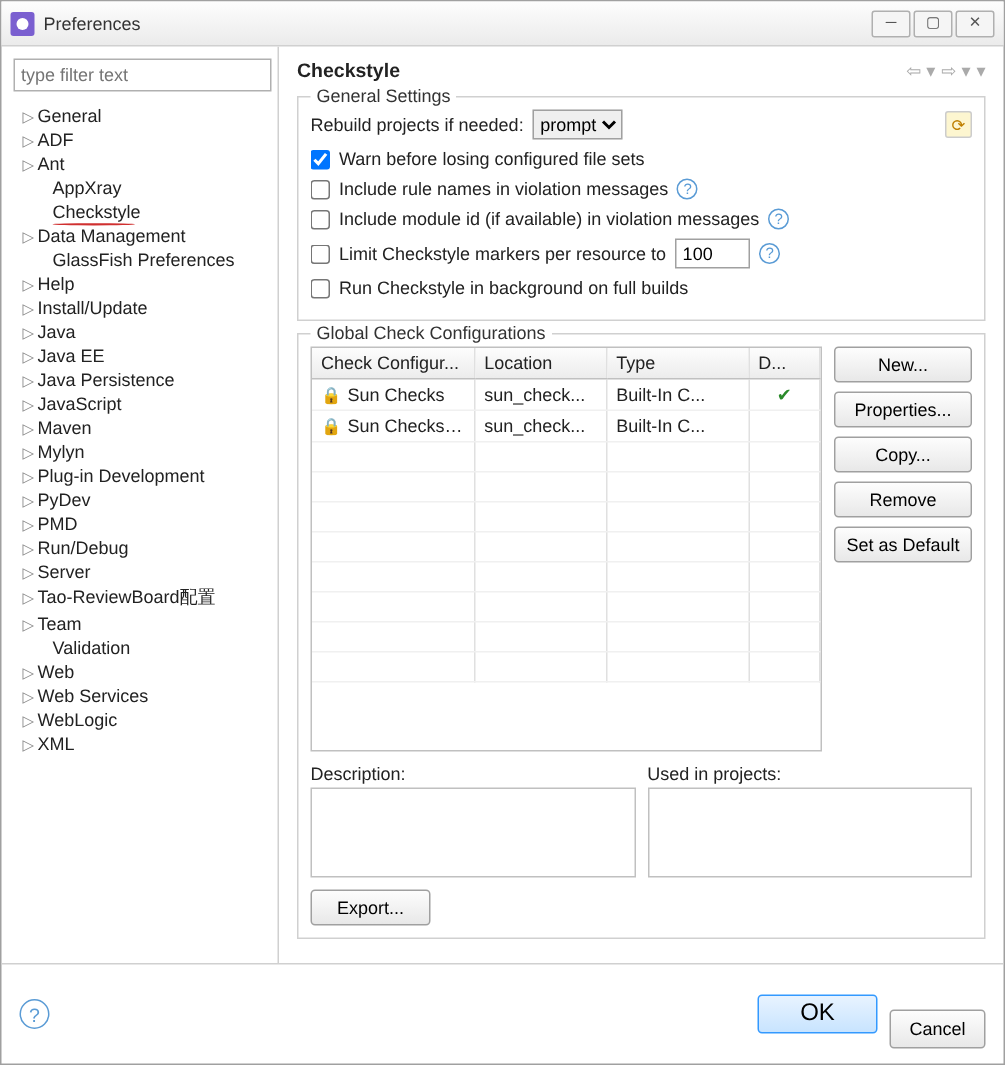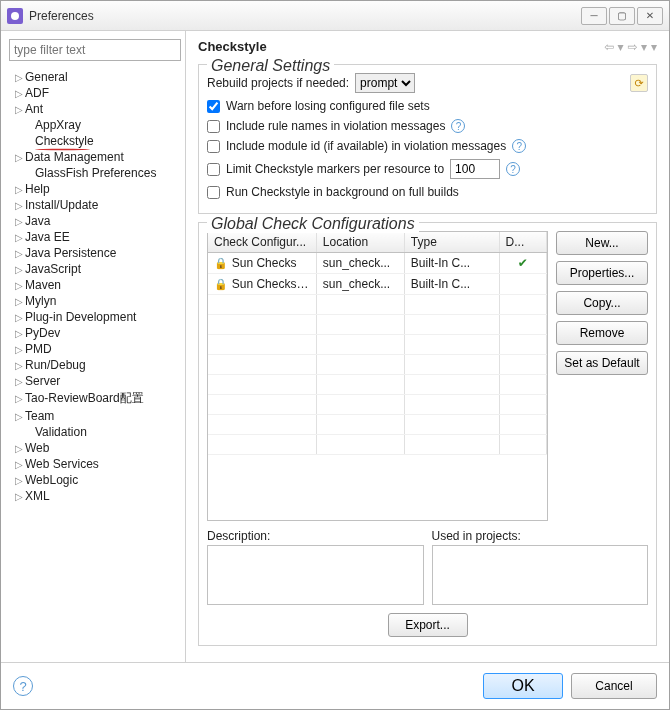--- a/index.html
+++ b/index.html
@@ -19,21 +19,21 @@
 .tree .arrow { display: inline-block; width: 10px; color: #888; font-size: 10px; }
 .tree .noarrow { display: inline-block; width: 10px; }
 .tree .sel { position: relative; }
 .tree .sel::after { content: ""; position: absolute; left: 26px; bottom: -1px; width: 55px; height: 1px; background: #d03030; border-radius: 50%; transform: scaleY(1.5); }
 .main { flex: 1; display: flex; flex-direction: column; padding: 8px 12px; overflow: hidden; }
 .mainhead { display: flex; align-items: center; margin-bottom: 10px; }
 .mainhead h2 { font-size: 13px; font-weight: bold; flex: 1; }
 .navicons { display: flex; gap: 4px; color: #aaa; font-size: 12px; }
 .navicons span { cursor: pointer; }
 .group { border: 1px solid #d0d0d0; padding: 8px; position: relative; margin-bottom: 8px; }
-.group .legend { position: absolute; top: -8px; left: 8px; background: #fff; padding: 0 4px; font-size: 16px; color: #333; font-style: italic; }
+.group .legend { position: absolute; top: -8px; left: 8px; background: #fff; padding: 0 4px; font-size: 12px; color: #333; }
 .row { display: flex; align-items: center; margin-bottom: 6px; gap: 6px; }
 .row label { white-space: nowrap; }
 select { border: 1px solid #a0a0a0; height: 20px; font-size: 12px; }
 input[type=checkbox] { width: 13px; height: 13px; }
 .help { display: inline-flex; width: 14px; height: 14px; border: 1px solid #5a9bd5; border-radius: 50%; color: #5a9bd5; font-size: 10px; align-items: center; justify-content: center; cursor: pointer; }
 .numinput { width: 50px; height: 20px; border: 1px solid #a0a0a0; padding: 0 4px; font-size: 12px; }
 .refresh { width: 18px; height: 18px; border: 1px solid #ccc; background: #fdf6d0; border-radius: 2px; cursor: pointer; margin-left: auto; display: flex; align-items: center; justify-content: center; color: #c08000; font-size: 11px; }
 .tableblock { flex: 1; display: flex; flex-direction: column; min-height: 0; }
 .tablewrap { display: flex; gap: 8px; }
 .table { border: 1px solid #c0c0c0; flex: 1; background: #fff; }
@@ -41,26 +41,26 @@
 .table th { background: linear-gradient(#fdfdfd,#ececec); border-bottom: 1px solid #c0c0c0; }
 .table table { width: 100%; border-collapse: collapse; table-layout: fixed; }
 .btncol { display: flex; flex-direction: column; gap: 6px; width: 92px; }
 .btn { height: 24px; border: 1px solid #a0a0a0; background: linear-gradient(#fdfdfd,#e8e8e8); border-radius: 3px; font-size: 12px; cursor: pointer; }
 .lock { color: #d4a017; font-size: 11px; margin-right: 4px; }
 .check { color: #2a8a2a; text-align: center; display: block; }
 .descrow { display: flex; gap: 8px; margin-top: 8px; }
 .descbox { flex: 1; }
 .descbox .lbl { margin-bottom: 2px; }
 .descbox .box { height: 60px; border: 1px solid #c0c0c0; background: #fff; }
-.exportrow { display: flex; justify-content: center; margin-top: 8px; }
+.exportrow { display: flex; justify-content: flex-start; margin-top: 8px; }
 .footer { border-top: 1px solid #d0d0d0; padding: 10px 12px; display: flex; align-items: center; }
 .footer .helpbig { width: 20px; height: 20px; border: 1.5px solid #5a9bd5; border-radius: 50%; color: #5a9bd5; display: flex; align-items: center; justify-content: center; font-size: 13px; cursor: pointer; }
 .footer .spacer { flex: 1; }
 .okbtn { width: 80px; height: 26px; border: 1px solid #3399ff; background: linear-gradient(#e8f3ff,#c8e4ff); border-radius: 3px; font-size: 16px; cursor: pointer; margin-right: 8px; }
-.cancelbtn { width: 86px; height: 26px; border: 1px solid #a0a0a0; background: linear-gradient(#fdfdfd,#e8e8e8); border-radius: 3px; font-size: 12px; cursor: pointer; }
+.cancelbtn { width: 64px; height: 26px; border: 1px solid #a0a0a0; background: linear-gradient(#fdfdfd,#e8e8e8); border-radius: 3px; font-size: 12px; cursor: pointer; margin-top: 20px; }
 </style>
 </head>
 <body>
 
 <div class="window">
   <div class="titlebar">
     <div class="icon"></div>
     <div class="title">Preferences</div>
     <div class="winbtns">
       <div class="winbtn">─</div>

